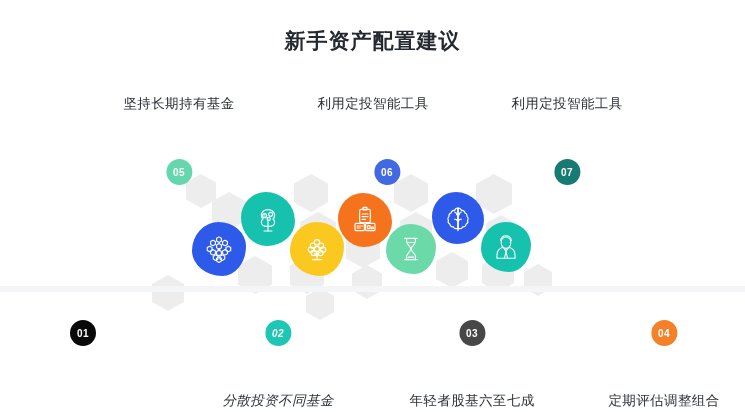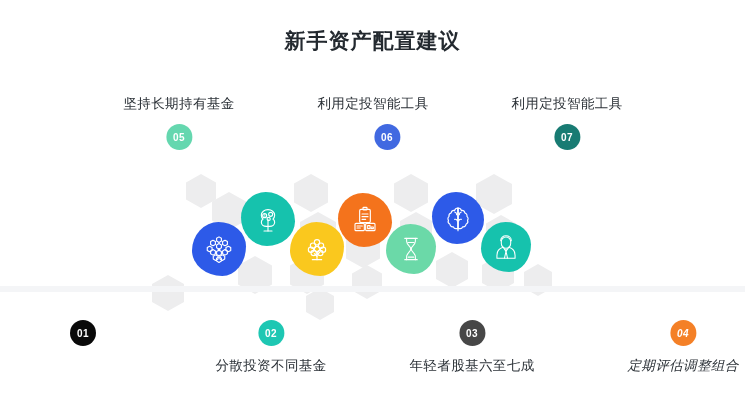--- a/index.html
+++ b/index.html
@@ -54,20 +54,21 @@
     justify-content: center;
   }
   .blob svg { display: block; }
 
   
   .step {
     position: absolute;
     display: flex;
     flex-direction: column;
     align-items: center;
+    gap: 35px;
   }
   .step-label {
     font-size: 13.5px;
     color: #2b3137;
     white-space: nowrap;
     letter-spacing: 0.4px;
   }
   .badge {
     width: 26px;
     height: 26px;
@@ -225,28 +226,28 @@
       <div class="step top" style="left: 567px; top: 95px; transform: translateX(-50%);">
         <div class="step-label">利用定投智能工具</div>
         <div class="badge" style="background: #0f766e;">07</div>
       </div>
     </div>
 
   <div id="bottom-steps">
       <div class="step bottom" style="left: 83px; top: 320px; transform: translateX(-50%);">
         <div class="badge" style="background: #000000;">01</div>
       </div>
-      <div class="step bottom" style="left: 271px; top: 320px; transform: translateX(-50%);">
+      <div class="step bottom" style="left: 278px; top: 320px; transform: translateX(-50%); font-style: italic;">
         <div class="badge" style="background: rgb(21, 197, 176);">02</div>
         <div class="step-label">分散投资不同基金</div>
       </div>
       <div class="step bottom" style="left: 472px; top: 320px; transform: translateX(-50%);">
         <div class="badge" style="background: #404040;">03</div>
         <div class="step-label">年轻者股基六至七成</div>
       </div>
-      <div class="step bottom" style="left: 683px; top: 320px; transform: translateX(-50%); font-style: italic;">
+      <div class="step bottom" style="left: 664px; top: 320px; transform: translateX(-50%);">
         <div class="badge" style="background: rgb(244, 123, 31);">04</div>
         <div class="step-label">定期评估调整组合</div>
       </div>
     </div>
 
   <div id="bottom-rule" style="background: rgb(244, 245, 247);"></div>
 </div>
 
 </body></html>

